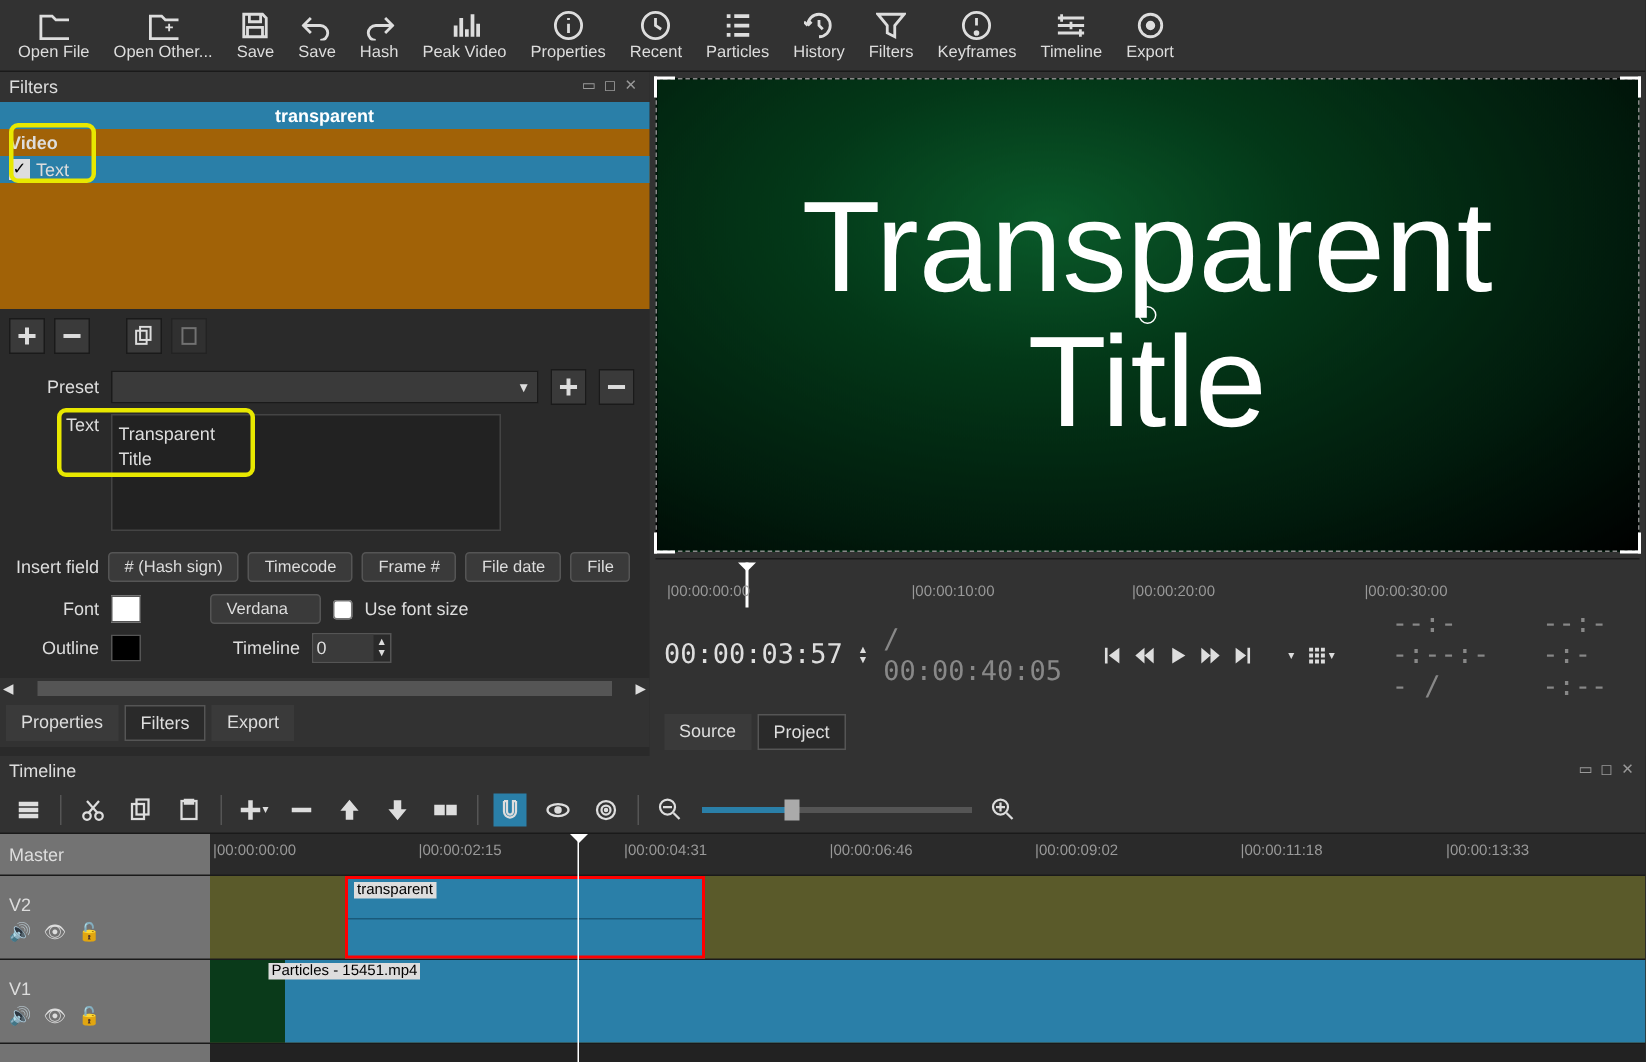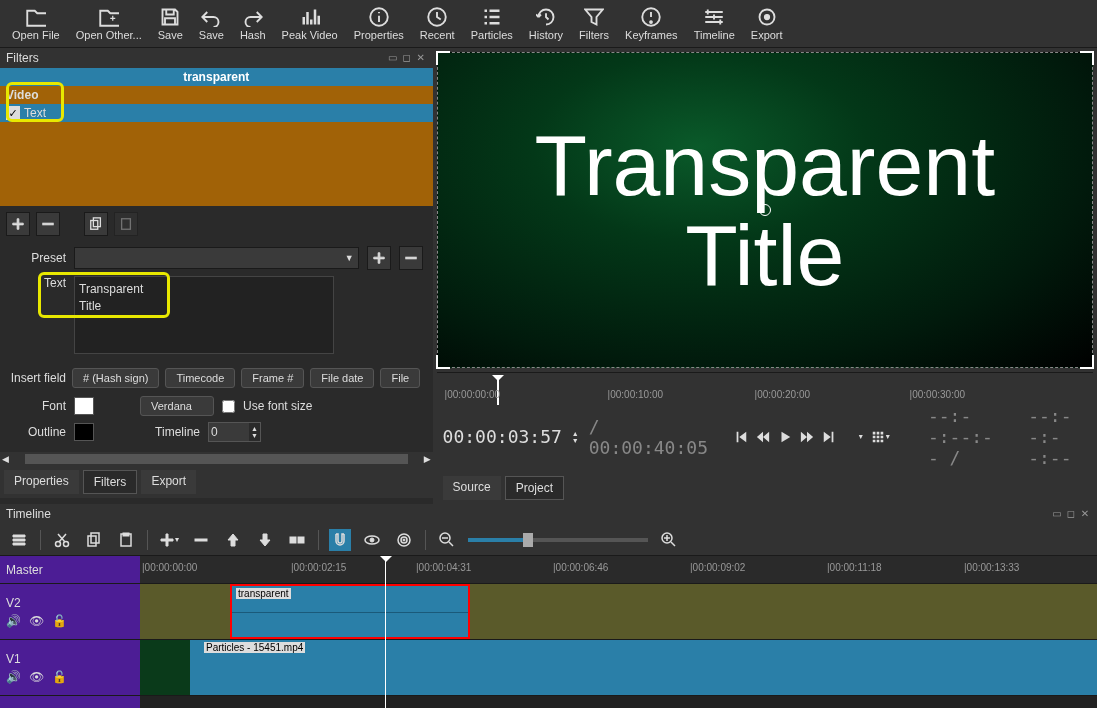--- a/index.html
+++ b/index.html
@@ -45,21 +45,21 @@
 .pbtn svg{width:14px;height:14px;fill:#ddd}
 .timeline-panel{height:204px;background:#2a2a2a;display:flex;flex-direction:column}
 .tl-toolbar{height:32px;background:#323232;display:flex;align-items:center;gap:10px;padding:0 8px;border-bottom:1px solid #1a1a1a}
 .tl-toolbar .ib{width:22px;height:22px;display:flex;align-items:center;justify-content:center;cursor:pointer}
 .tl-toolbar .ib svg{width:16px;height:16px;fill:#ddd;stroke:#ddd}
 .tl-toolbar .ib.active{background:#2a7fa8}
 .zoom-slider{width:180px;height:4px;background:#555;position:relative}
 .zoom-slider .fill{position:absolute;height:4px;background:#2a7fa8;left:0;width:60px}
 .zoom-slider .knob{position:absolute;width:10px;height:14px;background:#aaa;top:-5px;left:55px}
 .tl-body{flex:1;display:flex;overflow:hidden}
-.tl-left{width:140px;background:#4c1d95}
+.tl-left{width:140px;background:#737373}
 .track-head{height:28px;border-bottom:1px solid #1a1a1a;display:flex;align-items:center;padding:0 6px;gap:8px}
 .track-head.big{height:56px;flex-direction:column;align-items:flex-start;justify-content:center;gap:4px}
 .track-head .icons{display:flex;gap:8px}
 .tl-right{flex:1;position:relative;background:#222}
 .tl-ruler{height:28px;background:#2a2a2a;position:relative;border-bottom:1px solid #1a1a1a}
 .tl-ruler .tick{position:absolute;top:6px;font-size:10px;color:#999}
 .tl-playhead{position:absolute;top:0;bottom:0;width:1px;background:#fff;z-index:10}
 .tl-playhead::before{content:'';position:absolute;top:0;left:-5px;border:6px solid transparent;border-top-color:#fff}
 .track{height:56px;border-bottom:1px solid #1a1a1a;position:relative;background:#5a5a2a}
 .clip{position:absolute;top:0;bottom:0;background:#2a7fa8}
@@ -480,34 +480,34 @@
         <div class="icons">
           <span>🔊</span>
           <span>👁</span>
           <span>🔓</span>
         </div>
       </div>
     </div>
     <div class="tl-right">
       <div class="tl-ruler" id="tl-ruler">
           <span class="tick" style="left: 2px;">|00:00:00:00</span>
-          <span class="tick" style="left: 139px; margin-left: 12px;">|00:00:02:15</span>
+          <span class="tick" style="left: 139px;">|00:00:02:15</span>
           <span class="tick" style="left: 276px;">|00:00:04:31</span>
           <span class="tick" style="left: 413px;">|00:00:06:46</span>
           <span class="tick" style="left: 550px;">|00:00:09:02</span>
           <span class="tick" style="left: 687px;">|00:00:11:18</span>
           <span class="tick" style="left: 824px;">|00:00:13:33</span>
         </div>
       <div class="track">
         <div class="clip sel" style="left:90px;width:240px">
           <div class="clip-label">transparent</div>
           <div style="position:absolute;left:0;right:0;top:50%;height:1px;background:#1a5a7a"></div>
         </div>
       </div>
       <div class="track">
         <div class="clip" style="left:0;width:960px;background:linear-gradient(90deg,#0a3a1a 0 50px,#2a7fa8 50px)">
-          <div class="clip-label" style="left:64px">Particles - 15451.mp4</div>
+          <div class="clip-label" style="left:39px">Particles - 15451.mp4</div>
         </div>
       </div>
       <div class="tl-playhead" style="left:245px"></div>
     </div>
   </div>
 </div>
 
 </body></html>

